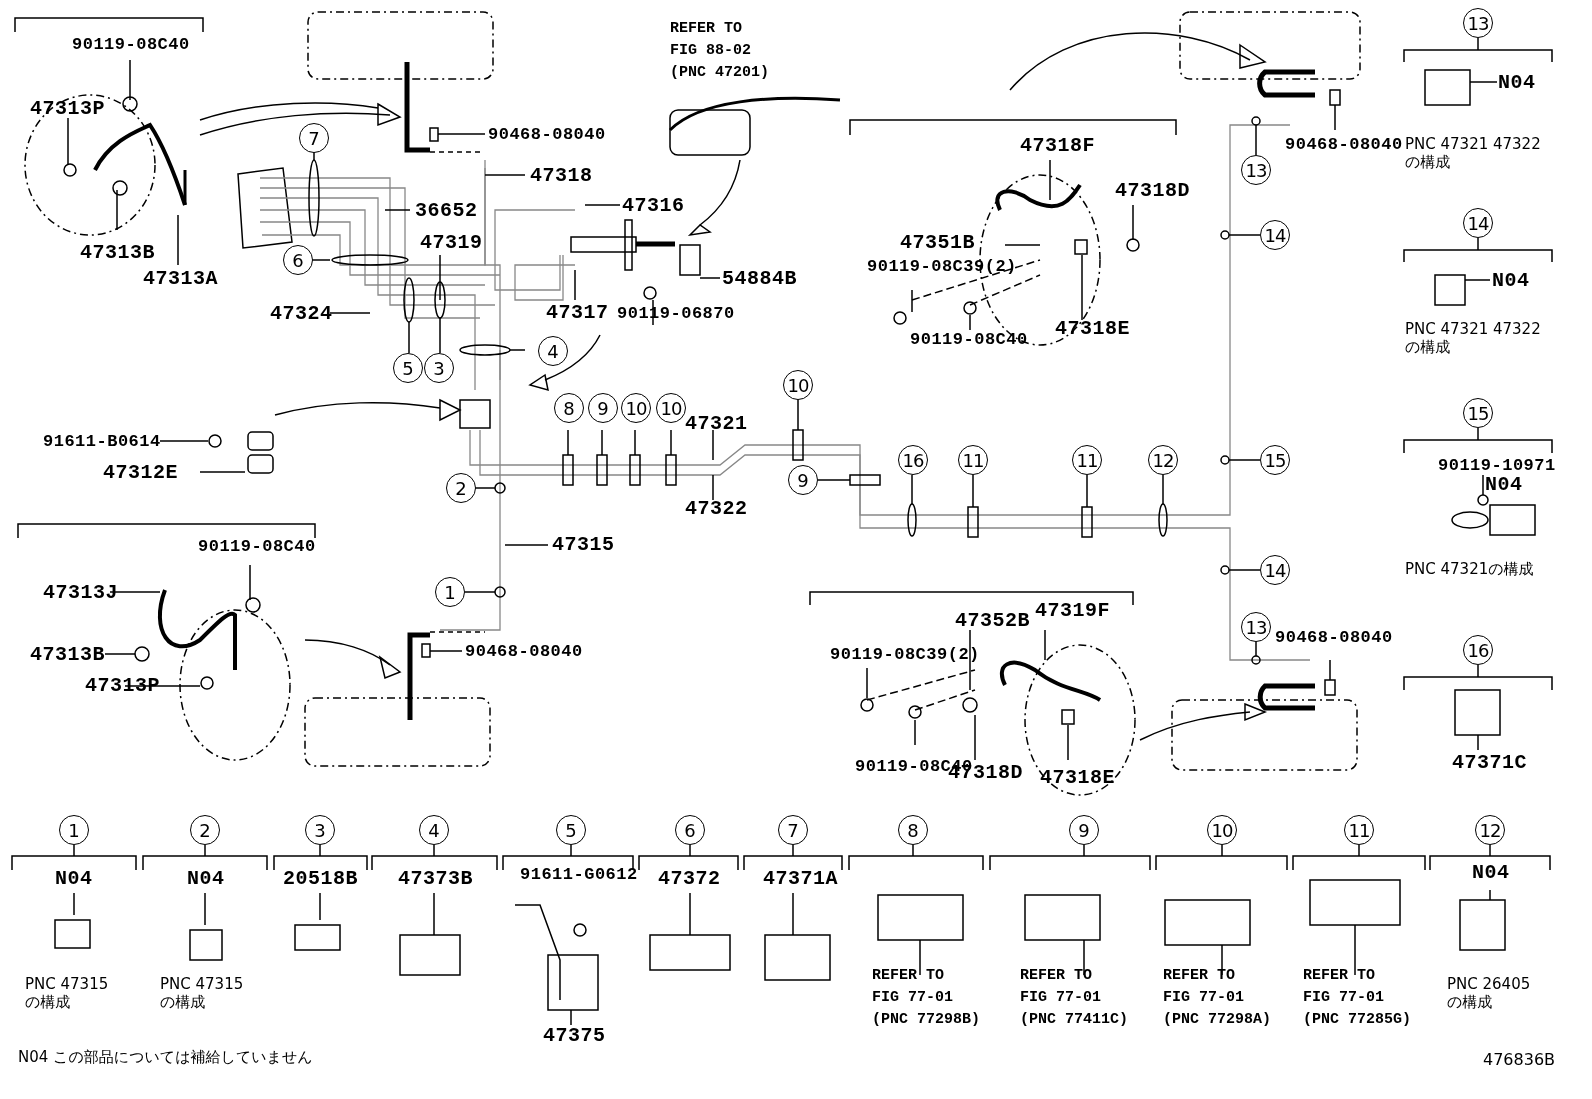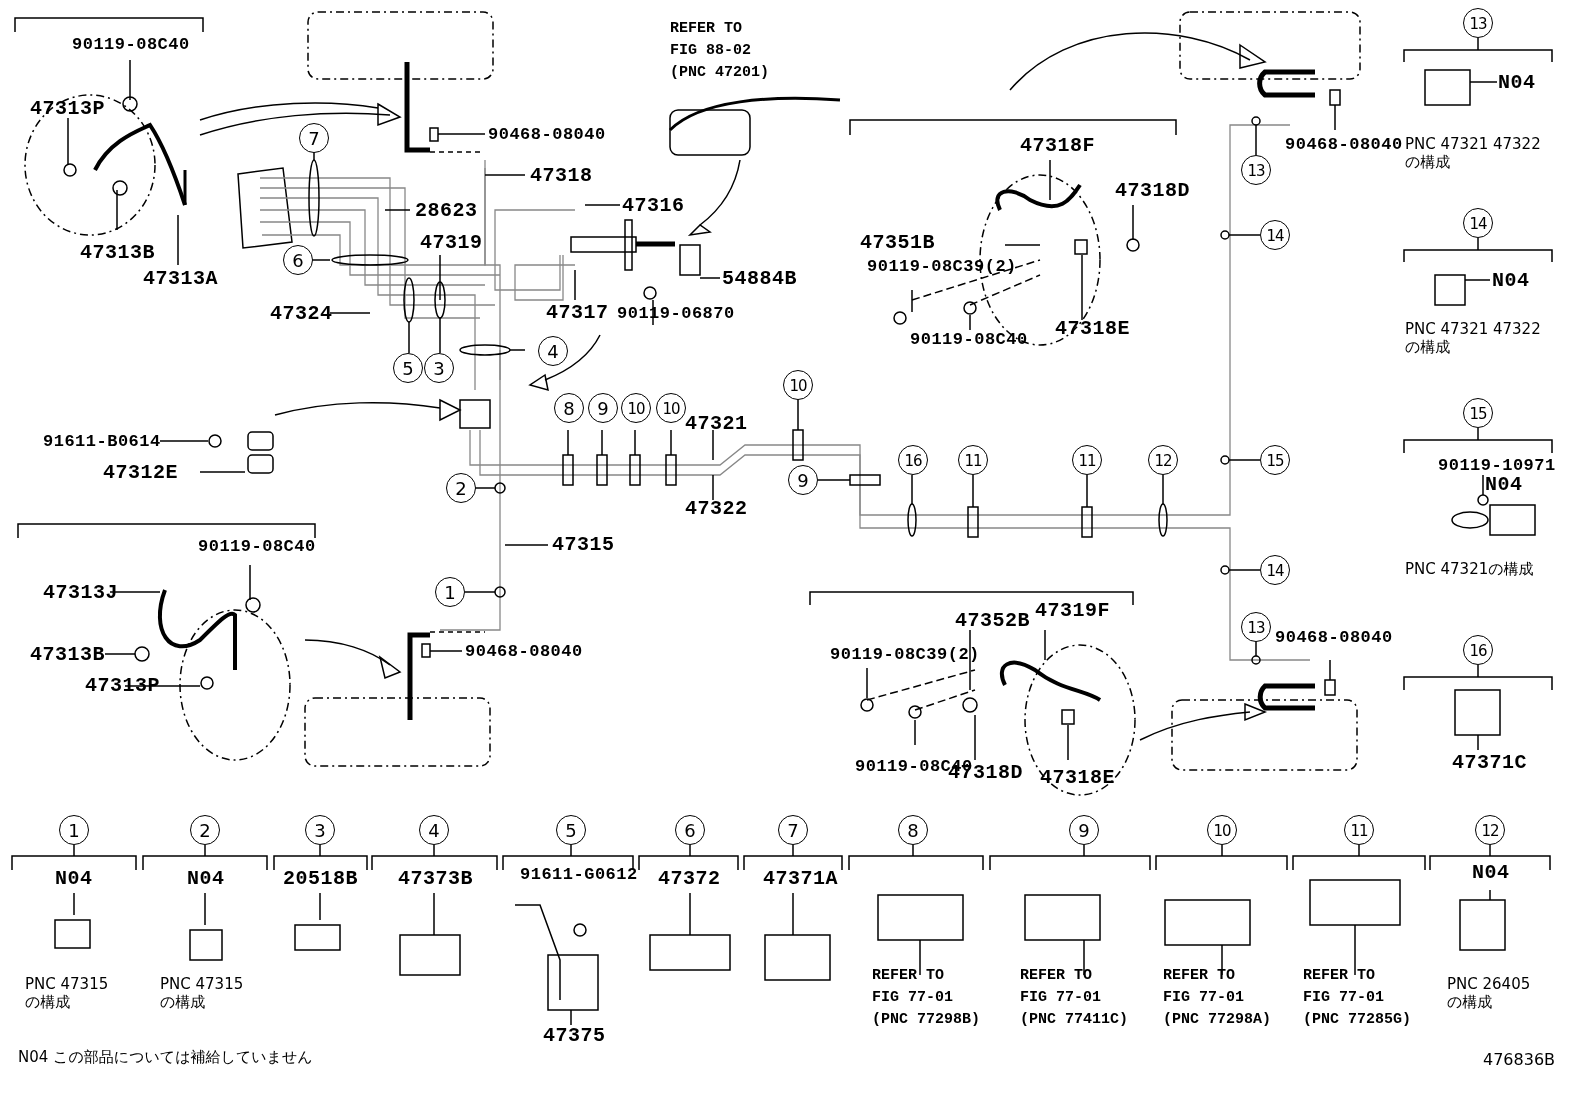--- a/index.html
+++ b/index.html
@@ -3,21 +3,21 @@
 <meta charset="utf-8">
 <style>
   html,body{margin:0;padding:0;background:#fff;}
   body{width:1592px;height:1099px;position:relative;overflow:hidden;font-family:"DejaVu Serif","Liberation Serif",serif;color:#000;}
   #diagram{position:absolute;left:0;top:0;width:1592px;height:1099px;}
   .lbl{position:absolute;font-family:"Liberation Mono","DejaVu Sans Mono",monospace;font-weight:bold;font-size:17px;line-height:20px;white-space:nowrap;letter-spacing:0.5px;}
   .lbl.big{font-size:20px;line-height:22px;}
   .note{position:absolute;font-family:"DejaVu Sans","Liberation Sans",sans-serif;font-size:15px;line-height:18px;white-space:pre;}
   .ref{position:absolute;font-family:"Liberation Mono","DejaVu Sans Mono",monospace;font-weight:bold;font-size:15px;line-height:22px;white-space:pre;}
   .circ{position:absolute;width:30px;height:30px;border:1.6px solid #000;border-radius:50%;text-align:center;font-family:"DejaVu Sans","Liberation Sans",sans-serif;font-size:18px;line-height:30px;background:#fff;box-sizing:border-box;}
-  .circ.sm{font-size:15px;letter-spacing:-1px;}
+  .circ.sm{font-size:18px;letter-spacing:-1px;}
   .figid{position:absolute;font-family:"DejaVu Sans","Liberation Sans",sans-serif;font-size:16px;}
 </style>
 </head>
 <body>
 
 <div id="diagram">
 
 <svg width="1592" height="1099" style="position:absolute;left:0;top:0" fill="none" stroke="#000" stroke-width="1.5">
 
   <path d="M15 32 V18 H203 V32"></path>
@@ -280,40 +280,40 @@
     <line x1="1478" y1="735" x2="1478" y2="750"></line>
   </g>
 </svg>
 
 <div class="lbl" style="left:72px;top:35px">90119-08C40</div>
 <div class="lbl big" style="left:30px;top:98px">47313P</div>
 <div class="lbl big" style="left:80px;top:242px">47313B</div>
 <div class="lbl big" style="left:143px;top:268px">47313A</div>
 <div class="lbl" style="left:488px;top:125px">90468-08040</div>
 <div class="lbl big" style="left:530px;top:165px">47318</div>
-<div class="lbl big" style="left:415px;top:200px">28623</div>
+<div class="lbl big" style="left:415px;top:200px">36652</div>
 <div class="lbl big" style="left:420px;top:232px">47319</div>
 <div class="lbl big" style="left:270px;top:303px">47324</div>
 <div class="lbl big" style="left:622px;top:195px">47316</div>
 <div class="lbl big" style="left:546px;top:302px">47317</div>
 <div class="lbl big" style="left:722px;top:268px">54884B</div>
 <div class="lbl" style="left:617px;top:304px">90119-06870</div>
 <div class="lbl" style="left:43px;top:432px">91611-B0614</div>
 <div class="lbl big" style="left:103px;top:462px">47312E</div>
 <div class="lbl big" style="left:685px;top:413px">47321</div>
 <div class="lbl big" style="left:685px;top:498px">47322</div>
 <div class="lbl big" style="left:552px;top:534px">47315</div>
 <div class="lbl" style="left:198px;top:537px">90119-08C40</div>
 <div class="lbl big" style="left:43px;top:582px">47313J</div>
 <div class="lbl big" style="left:30px;top:644px">47313B</div>
 <div class="lbl big" style="left:85px;top:675px">47313P</div>
 <div class="lbl" style="left:465px;top:642px">90468-08040</div>
 <div class="lbl big" style="left:1020px;top:135px">47318F</div>
 <div class="lbl big" style="left:1115px;top:180px">47318D</div>
-<div class="lbl big" style="left:860px;top:232px">47351B</div>
+<div class="lbl big" style="left:900px;top:232px">47351B</div>
 <div class="lbl" style="left:867px;top:257px">90119-08C39(2)</div>
 <div class="lbl" style="left:910px;top:330px">90119-08C40</div>
 <div class="lbl big" style="left:1055px;top:318px">47318E</div>
 <div class="lbl" style="left:1285px;top:135px">90468-08040</div>
 <div class="lbl" style="left:1275px;top:628px">90468-08040</div>
 <div class="lbl big" style="left:955px;top:610px">47352B</div>
 <div class="lbl big" style="left:1035px;top:600px">47319F</div>
 <div class="lbl" style="left:830px;top:645px">90119-08C39(2)</div>
 <div class="lbl" style="left:855px;top:757px">90119-08C40</div>
 <div class="lbl big" style="left:948px;top:762px">47318D</div>

